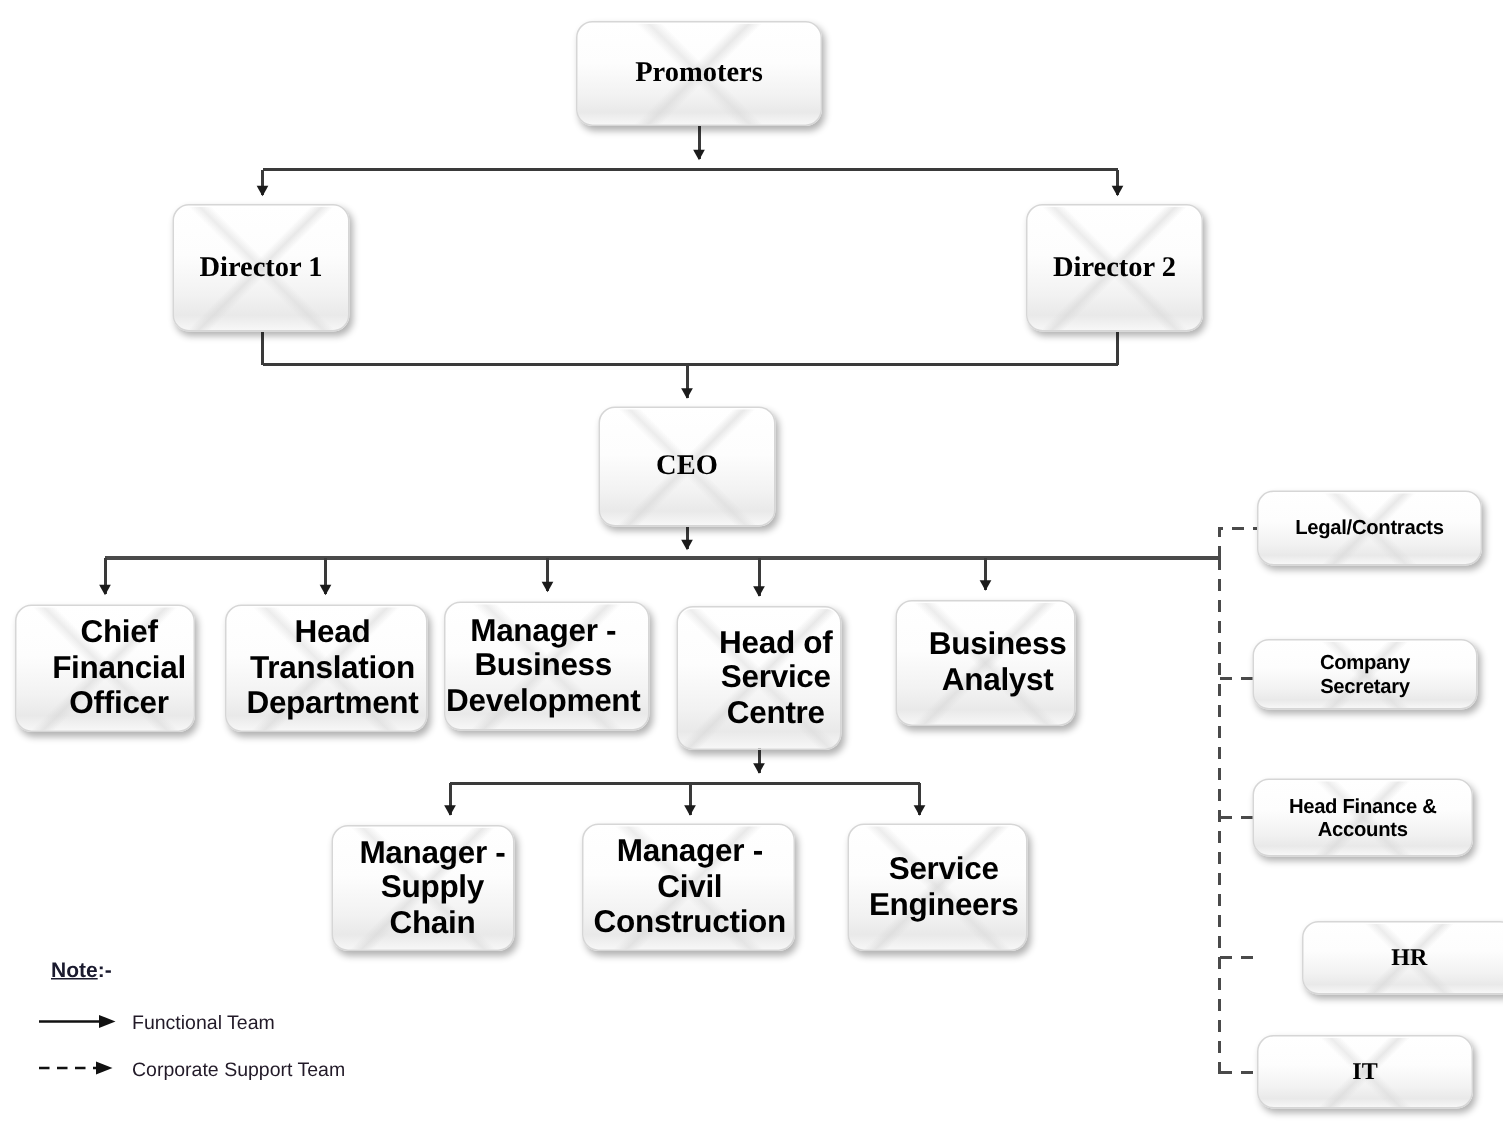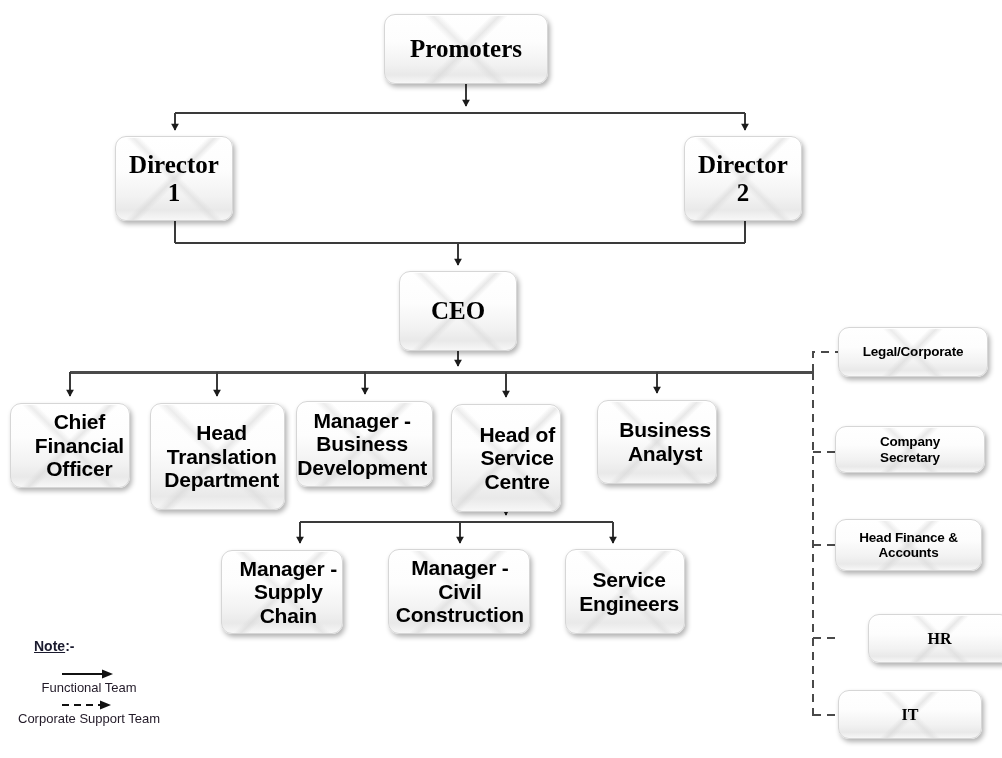--- a/index.html
+++ b/index.html
@@ -43,40 +43,39 @@
     display: flex;
     align-items: center;
     justify-content: center;
     text-align: center;
     color: #000000;
     line-height: 1.12;
     padding: 2px 5px;
     z-index: 2;
   }
   .node-label { display: block; white-space: pre-line; }
-  .serif-node { font-family: "Liberation Serif", serif; font-weight: bold; font-size: 25px; }
+  .serif-node { font-family: "Liberation Serif", serif; font-weight: bold; font-size: 19px; }
   .sans-node  { font-family: "Liberation Sans", sans-serif; font-weight: bold; font-size: 21px; letter-spacing: -0.2px; justify-content: flex-end; }
   .sans-node-sm { font-family: "Liberation Sans", sans-serif; font-weight: bold; font-size: 13.5px; letter-spacing: -0.2px; }
 
   
   #legend { position: absolute; left: 18px; top: 638px; z-index: 3; }
   .legend-title {
     font-family: "Liberation Sans", sans-serif;
     font-weight: bold;
     font-size: 14px;
     color: #1a1a2e;
     margin-bottom: 14px;
   }
   .legend-title .u { text-decoration: underline; margin-left: 16px; }
   .legend-row {
     display: flex;
     align-items: center;
     height: 26px;
     margin-bottom: 5px;
-    flex-direction: column;
   }
   .legend-arrow { width: 52px; height: 12px; margin-left: 8px; margin-right: 10px; flex: none; }
   .legend-text {
     font-family: "Liberation Sans", sans-serif;
     font-size: 13px;
     color: #221a28;
     white-space: nowrap;
   }
 </style>
 </head>
@@ -147,33 +146,33 @@
   <div class="node serif-node" style="left:399px; top:271px; width:118px; height:80px;">
     <span class="node-label">CEO</span>
   </div>
 
   <div class="node sans-node" style="left:10px; top:403px; width:120px; height:85px;">
     <span class="node-label">Chief
 Financial
 Officer</span>
   </div>
 
-  <div class="node sans-node" style="left:150px; top:403px; width:135px; height:107px;">
+  <div class="node sans-node" style="left:150px; top:403px; width:135px; height:85px;">
     <span class="node-label">Head
 Translation
 Department</span>
   </div>
 
   <div class="node sans-node" style="left:296px; top:401px; width:137px; height:86px;">
     <span class="node-label">Manager -
 Business
 Development</span>
   </div>
 
-  <div class="node sans-node" style="left:451px; top:404px; width:110px; height:108px;padding-left:15px;">
+  <div class="node sans-node" style="left:451px; top:404px; width:110px; height:96px;padding-left:15px;">
     <span class="node-label">Head of
 Service
 Centre</span>
   </div>
 
   <div class="node sans-node" style="left:597px; top:400px; width:120px; height:84px;">
     <span class="node-label">Business
 Analyst</span>
   </div>
 
@@ -188,21 +187,21 @@
 Civil
 Construction</span>
   </div>
 
   <div class="node sans-node" style="left:565px; top:549px; width:120px; height:85px;">
     <span class="node-label">Service
 Engineers</span>
   </div>
 
   <div class="node sans-node-sm" style="left:838px; top:327px; width:150px; height:50px;">
-    <span class="node-label">Legal/Corporate</span>
+    <span class="node-label">Legal/Contracts</span>
   </div>
 
   <div class="node sans-node-sm" style="left:835px; top:426px; width:150px; height:47px;">
     <span class="node-label">Company
 Secretary</span>
   </div>
 
   <div class="node sans-node-sm" style="left:835px; top:519px; width:147px; height:52px;">
     <span class="node-label">Head Finance &amp;
 Accounts</span>

